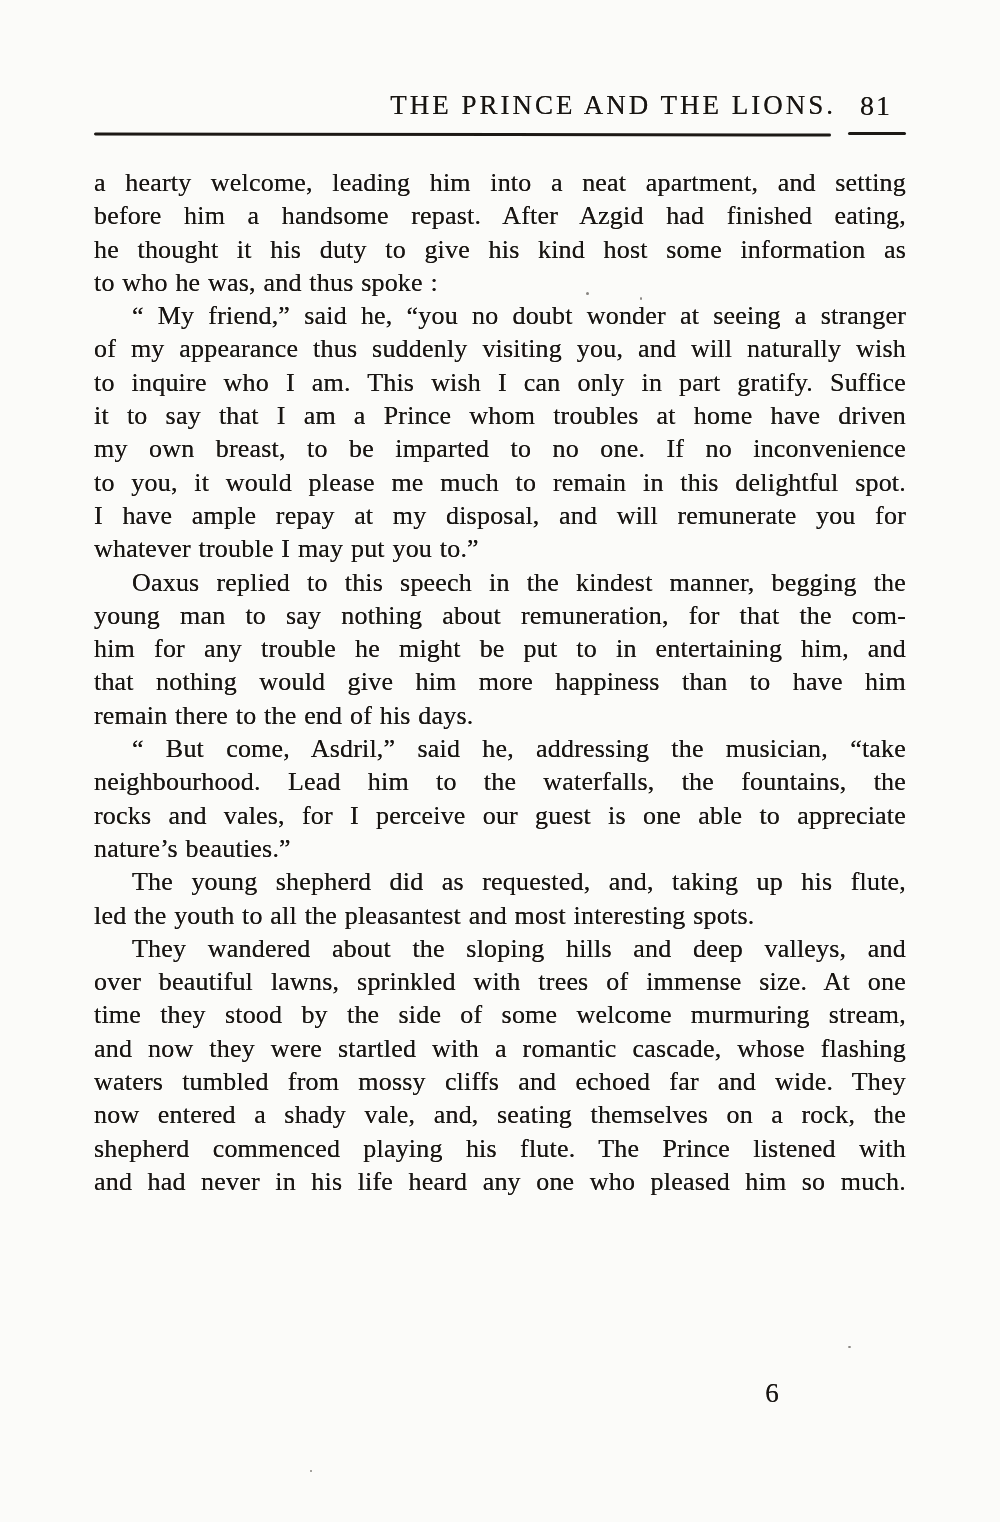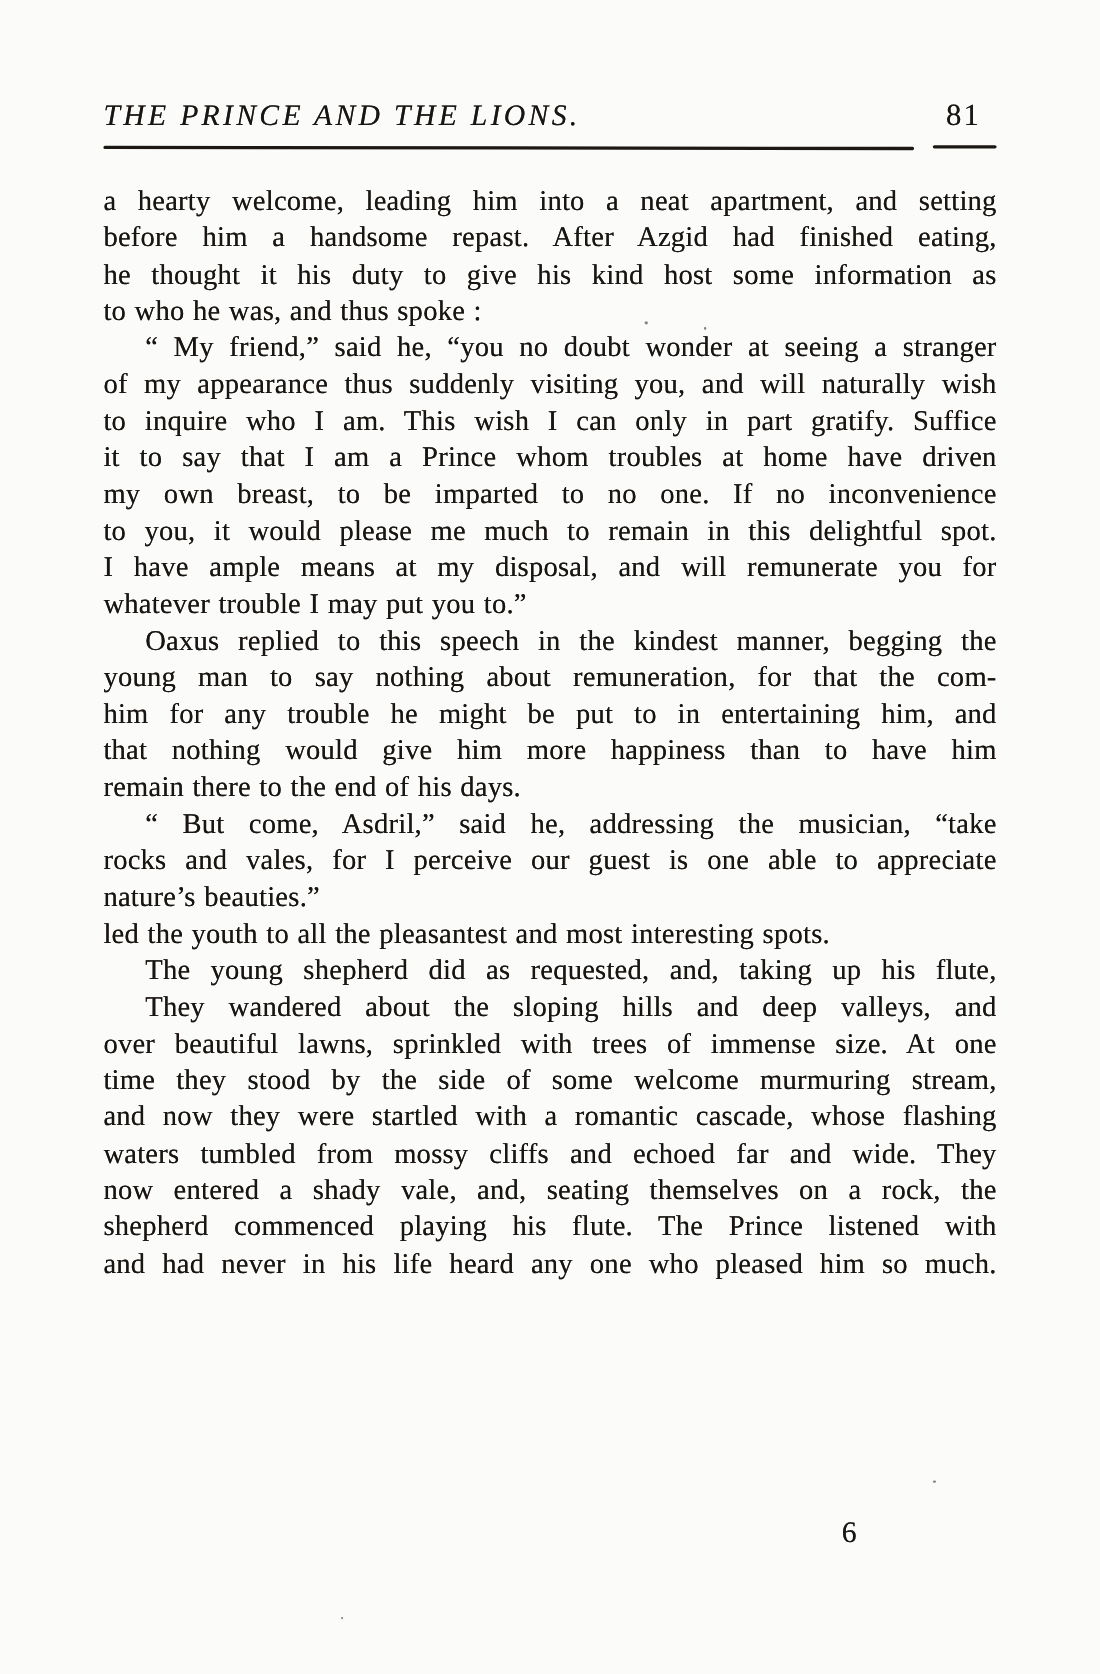--- a/index.html
+++ b/index.html
@@ -24,22 +24,21 @@
     position: absolute;
     left: 94px;
     top: 90px;
     width: 812px;
     height: 36px;
   }
   .head-title {
     position: absolute;
     left: 0;
     right: 70px;
-    text-align: left;
-    font-style: italic;
+    text-align: right;
     font-size: 27px;
     letter-spacing: 3px;
     white-space: nowrap;
     text-shadow: 0 0 0.6px rgba(20,16,12,0.75);
   }
   .head-pagenum {
     position: absolute;
     right: 14px;
     top: 0;
     font-size: 28px;
@@ -137,38 +136,39 @@
         <div class="line">he thought it his duty to give his kind host some information as</div>
         <div class="line last">to who he was, and thus spoke :</div>
       </div>
       <div class="paragraph">
         <div class="line indent">“ My friend,” said he, “you no doubt wonder at seeing a stranger</div>
         <div class="line">of my appearance thus suddenly visiting you, and will naturally wish</div>
         <div class="line">to inquire who I am.  This wish I can only in part gratify.  Suffice</div>
         <div class="line">it to say that I am a Prince whom troubles at home have driven</div>
         <div class="line">my own breast, to be imparted to no one.  If no inconvenience</div>
         <div class="line">to you, it would please me much to remain in this delightful spot.</div>
-        <div class="line">I have ample means at my disposal, and will remunerate you for</div>
+        <div class="line">I have ample repay at my disposal, and will remunerate you for</div>
         <div class="line last">whatever trouble I may put you to.”</div>
       </div>
       <div class="paragraph">
         <div class="line indent">Oaxus replied to this speech in the kindest manner, begging the</div>
         <div class="line">young man to say nothing about remuneration, for that the com-</div>
         <div class="line">him for any trouble he might be put to in entertaining him, and</div>
         <div class="line">that nothing would give him more happiness than to have him</div>
         <div class="line last">remain there to the end of his days.</div>
       </div>
       <div class="paragraph">
         <div class="line indent">“ But come, Asdril,” said he, addressing the musician, “take</div>
+        <div class="line">neighbourhood.  Lead him to the waterfalls, the fountains, the</div>
         <div class="line">rocks and vales, for I perceive our guest is one able to appreciate</div>
         <div class="line last">nature’s beauties.”</div>
       </div>
       <div class="paragraph">
+        <div class="line indent">The young shepherd did as requested, and, taking up his flute,</div>
         <div class="line last">led the youth to all the pleasantest and most interesting spots.</div>
-        <div class="line indent">The young shepherd did as requested, and, taking up his flute,</div>
       </div>
       <div class="paragraph">
         <div class="line indent">They wandered about the sloping hills and deep valleys, and</div>
         <div class="line">over beautiful lawns, sprinkled with trees of immense size.  At one</div>
         <div class="line">time they stood by the side of some welcome murmuring stream,</div>
         <div class="line">and now they were startled with a romantic cascade, whose flashing</div>
         <div class="line">waters tumbled from mossy cliffs and echoed far and wide.  They</div>
         <div class="line">now entered a shady vale, and, seating themselves on a rock, the</div>
         <div class="line">shepherd commenced playing his flute.  The Prince listened with</div>
         <div class="line">and had never in his life heard any one who pleased him so much.</div>

